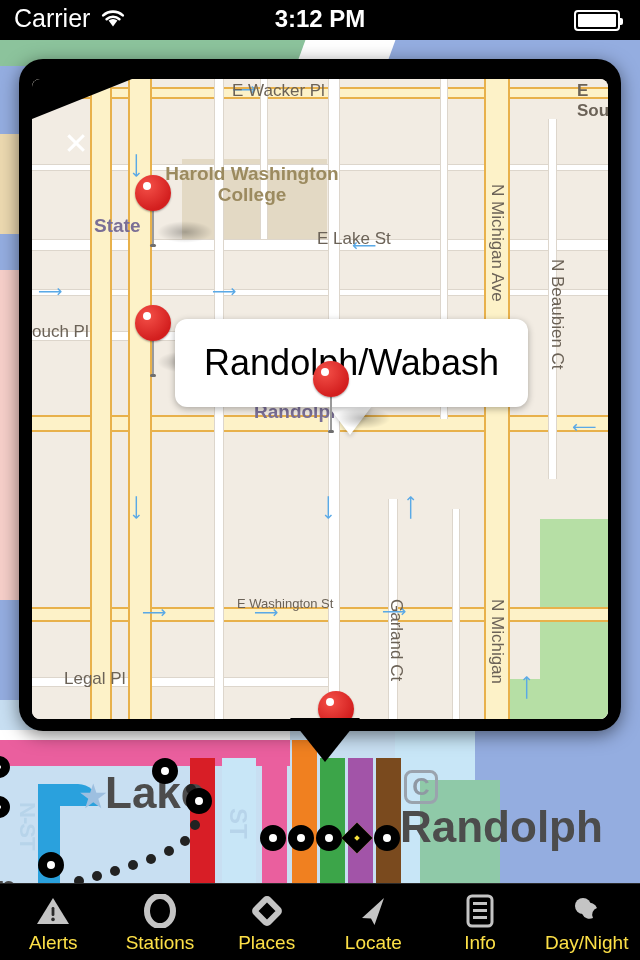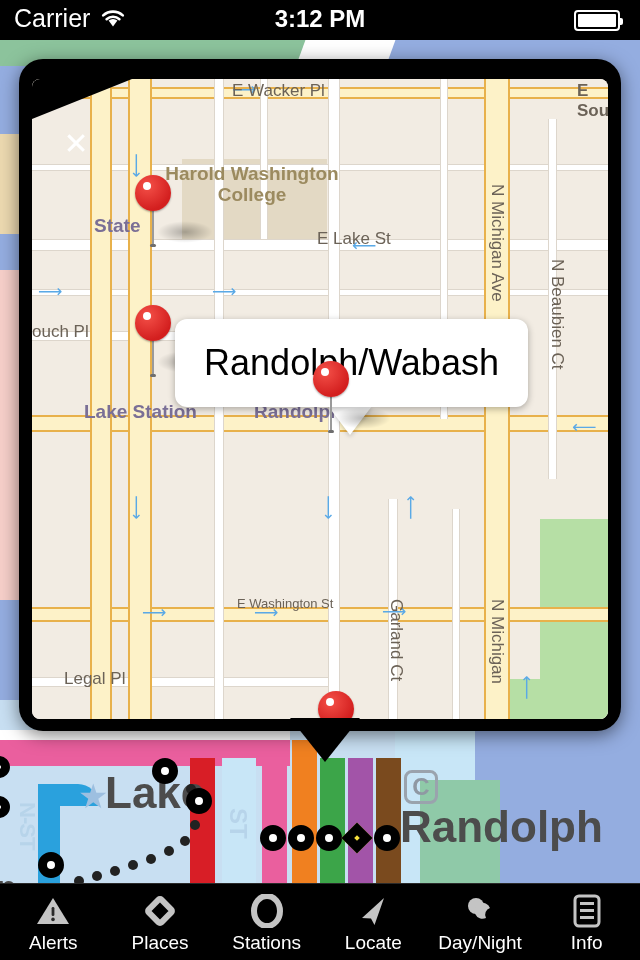--- a/index.html
+++ b/index.html
@@ -163,21 +163,21 @@
     position:absolute; left:0; bottom:0; width:640px; height:77px;
     background:#000; z-index:70; display:flex; align-items:flex-start;
     border-top:1px solid #2a2a2a;
   }
   .tbitem {
     flex:1; height:77px; display:flex; flex-direction:column;
     align-items:center; justify-content:flex-start; padding-top:8px;
     color:#bdbdbd;
   }
   .tbicon { height:38px; display:flex; align-items:center; justify-content:center; }
-  .tblabel { font-size:19px; margin-top:2px; color:#ffffff; }
+  .tblabel { font-size:19px; margin-top:2px; color:#fde047; }
 </style>
 </head>
 <body>
 
 <div id="screen">
 
   <div id="transit">
 
     <div class="tbg landgreen" style="left:0;top:0;width:320px;height:26px;"></div>
     <div class="tbg whiteband" style="left:300px;top:0;width:90px;height:30px;transform:skewX(-20deg);"></div>
@@ -310,21 +310,20 @@
       <div class="mstreetlabel" style="left:32px;top:590px;">Legal Pl</div>
       <div class="mstreetlabel" style="left:0;top:243px;">ouch Pl</div>
       <div class="mstreetlabel" style="left:275px;top:244px;opacity:.45;">E Benton Pl</div>
 
       <div class="mstreetlabelV" style="left:455px;top:105px;">N Michigan Ave</div>
       <div class="mstreetlabelV" style="left:515px;top:180px;">N Beaubien Ct</div>
       <div class="mstreetlabelV" style="left:354px;top:520px;">Garland Ct</div>
       <div class="mstreetlabelV" style="left:455px;top:520px;">N Michigan</div>
 
       <div class="mtransit" style="left:62px;top:136px;">State</div>
-      <div class="mtransit" style="left:52px;top:322px;">Lake Station</div>
       <div class="mtransit" style="left:222px;top:322px;">Randolph</div>
 
       <div class="mpoi" style="left:110px;top:85px;width:220px;white-space:pre-line;">Harold Washington
 College</div>
 
       <div class="pin" style="left:113px;top:96px;">
         <div class="shadow"></div>
         <div class="needle"></div>
         <div class="head"></div>
       </div>
@@ -366,60 +365,60 @@
           <rect x="15.6" y="11" width="2.8" height="9" fill="#2a2a2a" rx="1.3"></rect>
           <circle cx="17" cy="23.4" r="1.8" fill="#2a2a2a"></circle>
         </svg>
       </div>
       <div class="tblabel">Alerts</div>
     </div>
 
     <div class="tbitem">
       <div class="tbicon">
         <svg width="34" height="34" viewBox="0 0 34 34">
+          <ellipse cx="17" cy="17" rx="13" ry="15" fill="none" stroke="#c4c4c4" stroke-width="6"></ellipse>
+        </svg>
+      </div>
+      <div class="tblabel">Stations</div>
+    </div>
+
+    <div class="tbitem">
+      <div class="tbicon">
+        <svg width="34" height="34" viewBox="0 0 34 34">
           <rect x="8" y="8" width="18" height="18" rx="2" fill="none" stroke="#c4c4c4" stroke-width="6" transform="rotate(45 17 17)"></rect>
         </svg>
       </div>
       <div class="tblabel">Places</div>
-    </div>
-
-    <div class="tbitem">
-      <div class="tbicon">
-        <svg width="34" height="34" viewBox="0 0 34 34">
-          <ellipse cx="17" cy="17" rx="13" ry="15" fill="none" stroke="#c4c4c4" stroke-width="6"></ellipse>
-        </svg>
-      </div>
-      <div class="tblabel">Stations</div>
     </div>
 
     <div class="tbitem">
       <div class="tbicon">
         <svg width="34" height="34" viewBox="0 0 34 34">
           <path d="M28 4 L6 24 L15 24.5 L18.5 31 Z" fill="#c4c4c4"></path>
         </svg>
       </div>
       <div class="tblabel">Locate</div>
-    </div>
-
-    <div class="tbitem">
-      <div class="tbicon">
-        <svg width="36" height="34" viewBox="0 0 36 34">
-          <circle cx="14" cy="12" r="8" fill="#c4c4c4"></circle>
-          <path d="M28 14 a8 8 0 1 0 -4 10 a7 7 0 0 1 4 -10 Z" fill="#c4c4c4"></path>
-        </svg>
-      </div>
-      <div class="tblabel">Day/Night</div>
     </div>
 
     <div class="tbitem">
       <div class="tbicon">
         <svg width="30" height="34" viewBox="0 0 30 34">
           <rect x="3" y="2" width="24" height="30" rx="4" fill="none" stroke="#c4c4c4" stroke-width="3"></rect>
           <rect x="8" y="8" width="14" height="3" fill="#c4c4c4"></rect>
           <rect x="8" y="15" width="14" height="3" fill="#c4c4c4"></rect>
           <rect x="8" y="22" width="14" height="3" fill="#c4c4c4"></rect>
         </svg>
       </div>
       <div class="tblabel">Info</div>
     </div>
+
+    <div class="tbitem">
+      <div class="tbicon">
+        <svg width="36" height="34" viewBox="0 0 36 34">
+          <circle cx="14" cy="12" r="8" fill="#c4c4c4"></circle>
+          <path d="M28 14 a8 8 0 1 0 -4 10 a7 7 0 0 1 4 -10 Z" fill="#c4c4c4"></path>
+        </svg>
+      </div>
+      <div class="tblabel">Day/Night</div>
+    </div>
   </div>
 
 </div>
 
 </body></html>

